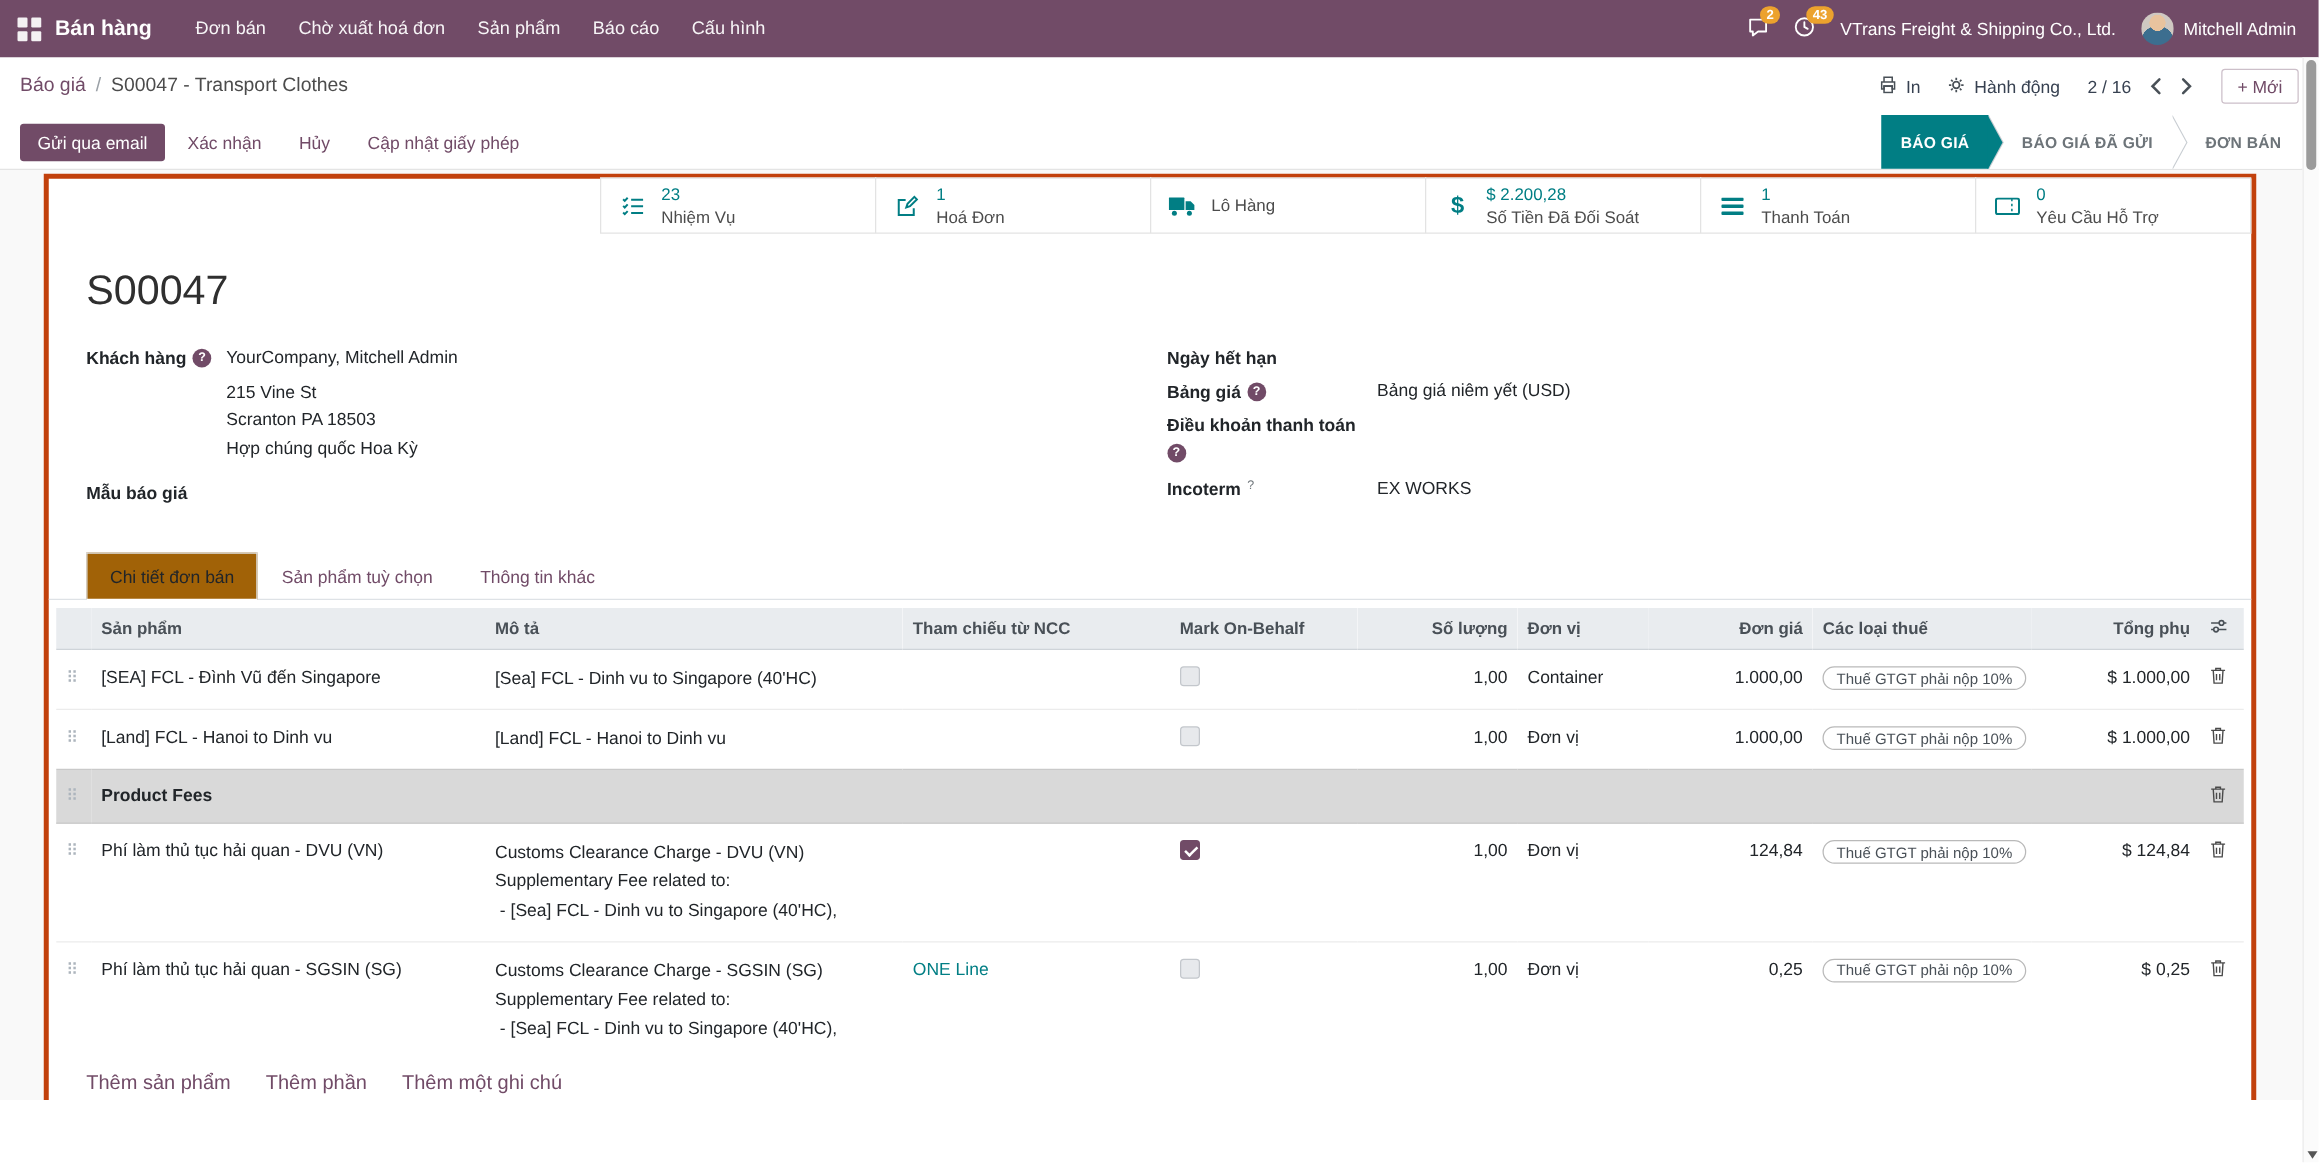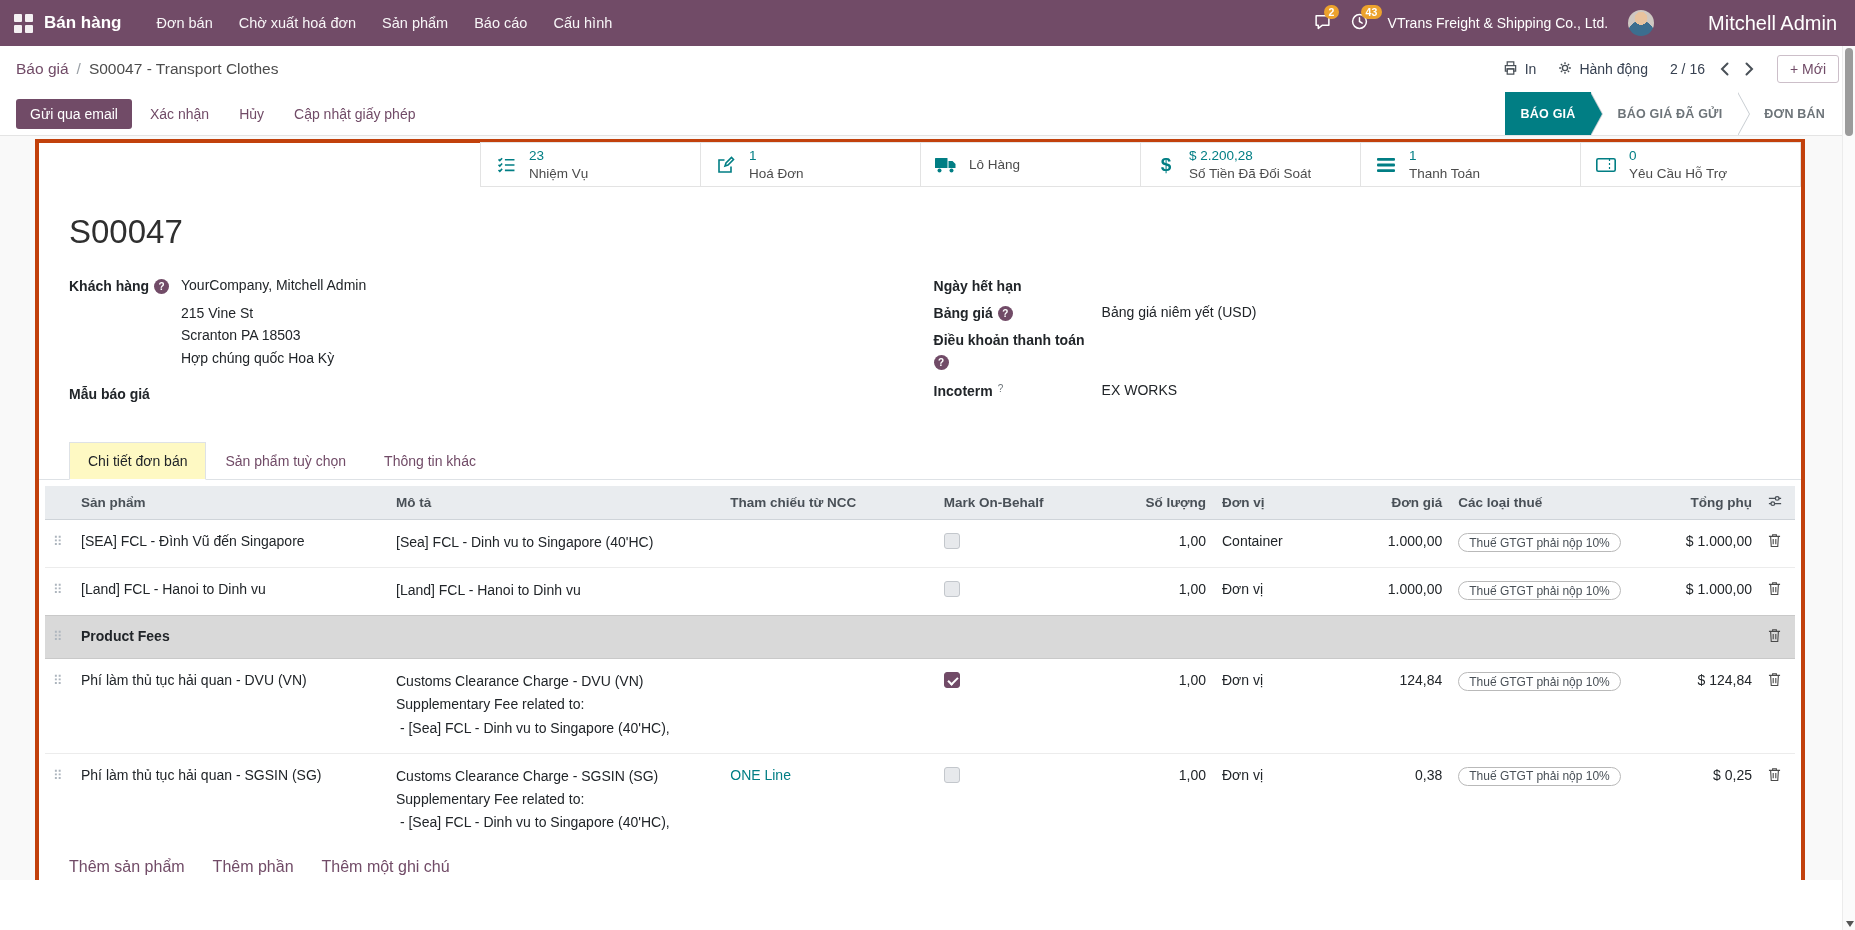--- a/index.html
+++ b/index.html
@@ -21,21 +21,21 @@
   .nav-right{margin-left:auto;display:flex;align-items:center;gap:20px;}
   .icon-badge{position:relative;display:flex;align-items:center;cursor:pointer;}
   .badge{position:absolute;top:-8px;left:10px;background:var(--badge);color:#fff;font-size:10.5px;font-weight:700;border-radius:8px;padding:1px 5px;line-height:12px;}
   .company{font-size:14px;white-space:nowrap;cursor:pointer;}
   .user{display:flex;align-items:center;gap:8px;cursor:pointer;}
   .avatar{width:26px;height:26px;border-radius:50%;display:inline-block;
     background:
       radial-gradient(circle at 50% 32%, #e8c39e 0 29%, rgba(0,0,0,0) 30%),
       radial-gradient(circle at 50% 92%, #3c6e8f 0 48%, rgba(0,0,0,0) 49%),
       #cfc8c2;}
-  .user-name{font-size:20px;white-space:nowrap;margin-left:46px;}
+  .user-name{font-size:14px;white-space:nowrap;}
 
   
   .control-panel{height:46px;display:flex;align-items:center;padding:0 16px;background:#fff;}
   .breadcrumb{display:flex;align-items:center;gap:8px;font-size:15.5px;}
   .bc-root{color:var(--purple);cursor:pointer;}
   .bc-sep{color:#9aa0a6;}
   .bc-current{color:#4c4c4c;}
   .cp-right{margin-left:auto;display:flex;align-items:center;gap:22px;}
   .cp-btn{display:flex;align-items:center;gap:7px;color:#374151;font-size:14px;cursor:pointer;}
   .pager{display:flex;align-items:center;gap:14px;}
@@ -83,21 +83,21 @@
   .help-circle{width:15px;height:15px;border-radius:50%;background:var(--purple);color:#fff;font-size:10px;font-weight:700;display:inline-flex;align-items:center;justify-content:center;flex:none;margin-top:1px;}
   .addr-block{margin:8px 0 0 112px;line-height:1.6;color:#212529;}
   .tmpl-row{margin-top:16px;}
   .pt-row{flex-direction:column;gap:6px;}
   .pt-row .field-label{width:auto;}
   sup{font-size:10px;color:#6d7479;font-weight:400;}
 
   
   .tabs{display:flex;border-bottom:1px solid var(--border);padding-left:30px;margin-top:32px;}
   .tab{padding:10px 18px;font-size:14px;color:var(--purple);cursor:pointer;border:1px solid rgba(0,0,0,0);border-bottom:none;margin-bottom:-1px;white-space:nowrap;}
-  .tab.active{color:#212529;background:#fef9c3;border-color:var(--border);border-bottom:1px solid #fff;}
+  .tab.active{color:#212529;background:#a16207;border-color:var(--border);border-bottom:1px solid #fff;}
 
   
   table{border-collapse:collapse;width:calc(100% - 12px);margin:6px 6px 0;font-size:14px;table-layout:fixed;}
   thead th{background:#e9ecef;color:#495057;font-weight:600;text-align:left;padding:8px 8px;border-bottom:1px solid #cfd4d9;font-size:13.5px;white-space:nowrap;overflow:hidden;}
   th.num,td.num{text-align:right;}
   td{padding:13px 8px;border-top:1px solid #ececec;vertical-align:top;color:#212529;}
   tr.line:first-child td{border-top:none;}
   td.c-desc{white-space:pre-line;line-height:1.65;padding-top:11px;}
   td.c-prod{white-space:nowrap;overflow:hidden;}
   .handle{color:#adb5bd;font-size:13px;cursor:grab;line-height:1;}
@@ -469,21 +469,21 @@
           <tr class="line">
             <td><span class="handle">⠿</span></td>
             <td class="c-prod">Phí làm thủ tục hải quan - SGSIN (SG)</td>
             <td class="c-desc">Customs Clearance Charge - SGSIN (SG)
 Supplementary Fee related to:
 &nbsp;- [Sea] FCL - Dinh vu to Singapore (40'HC),</td>
             <td class="teal-link">ONE Line</td>
             <td><span class="cb"></span></td>
             <td class="num">1,00</td>
             <td>Đơn vị</td>
-            <td class="num">0,38</td>
+            <td class="num">0,25</td>
             <td><span class="tag">Thuế GTGT phải nộp 10%</span></td>
             <td class="num">$ 0,25</td>
             <td><span class="del-icon">
                   <svg width="13" height="15" viewBox="0 0 14 16">
                     <path d="M1 3.5h12M5 3.5V1.8h4v1.7M2.8 3.5l.7 11h7l.7-11M5.6 6.5v5.5M8.4 6.5v5.5" stroke="#4a4a4a" stroke-width="1.2" fill="none"></path>
                   </svg>
                 </span></td>
           </tr>
         </tbody>
       </table>

